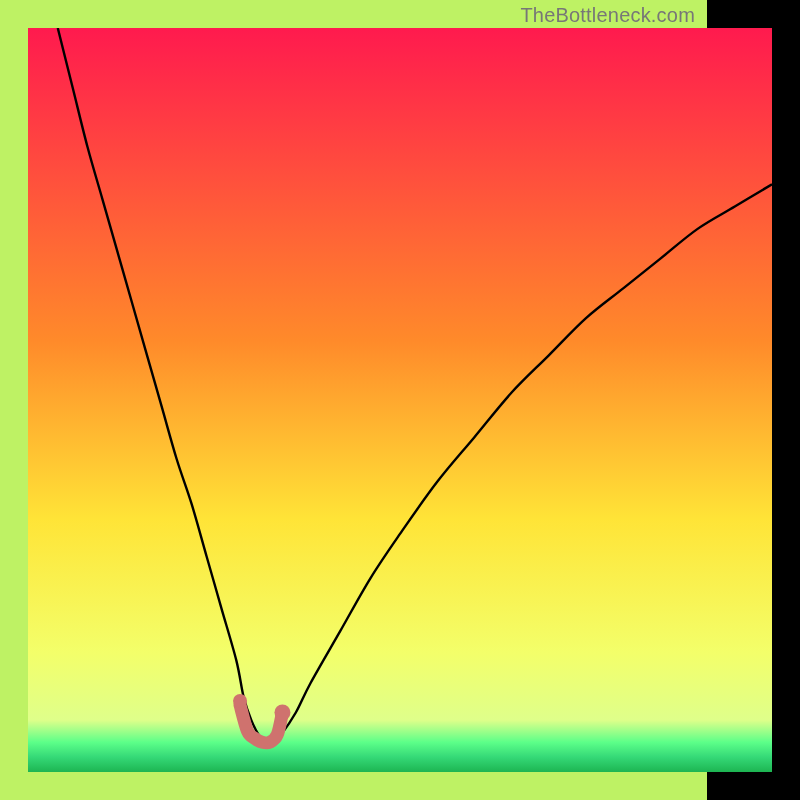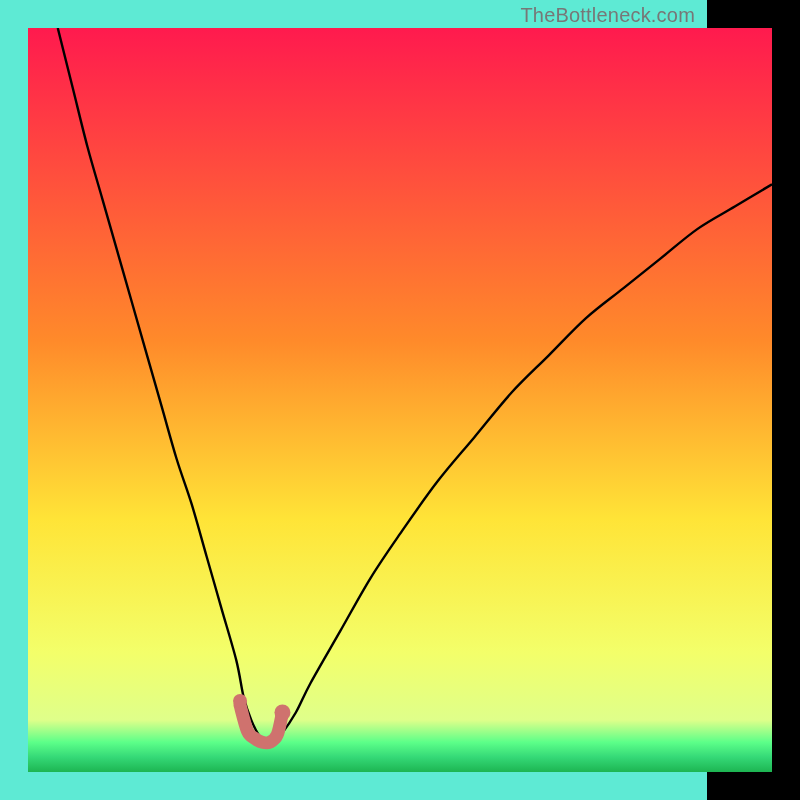--- a/index.html
+++ b/index.html
@@ -9,21 +9,21 @@
     height: 800px;
     background: #000;
     overflow: hidden;
     font-family: Arial, Helvetica, sans-serif;
   }
   .frame {
     position: absolute;
     top: 0; left: 0;
     width: 707px;
     height: 800px;
-    background: #5eead4;
+    background: #bef264;
   }
   .plot {
     position: absolute;
     top: 28px;
     left: 28px;
     width: 744px;
     height: 744px;
     overflow: hidden;
   }
   .attribution {

